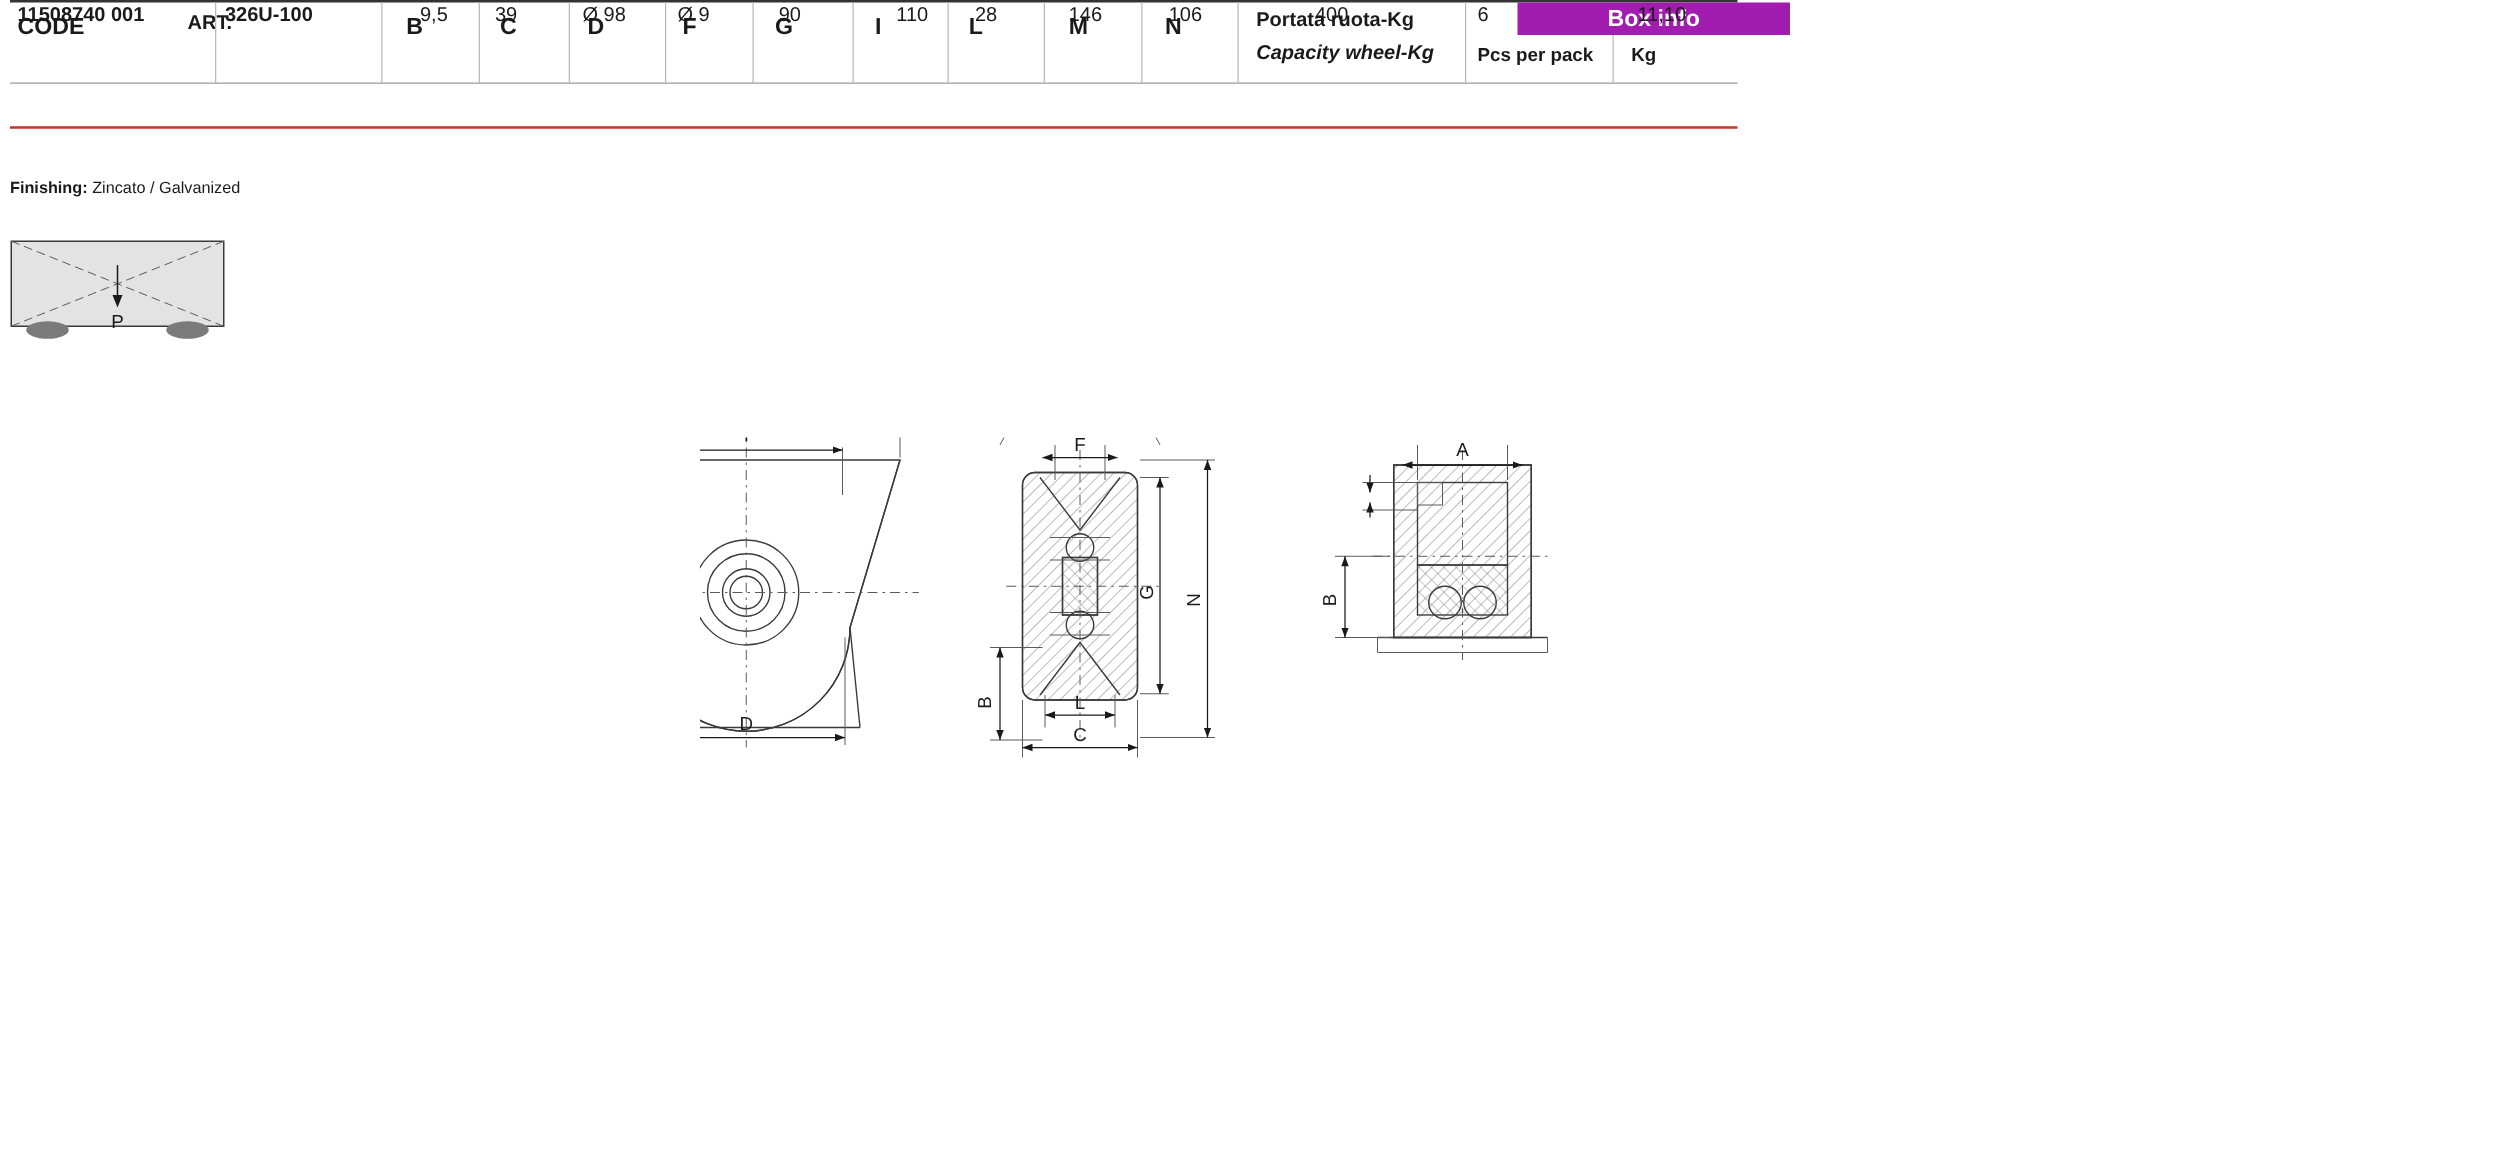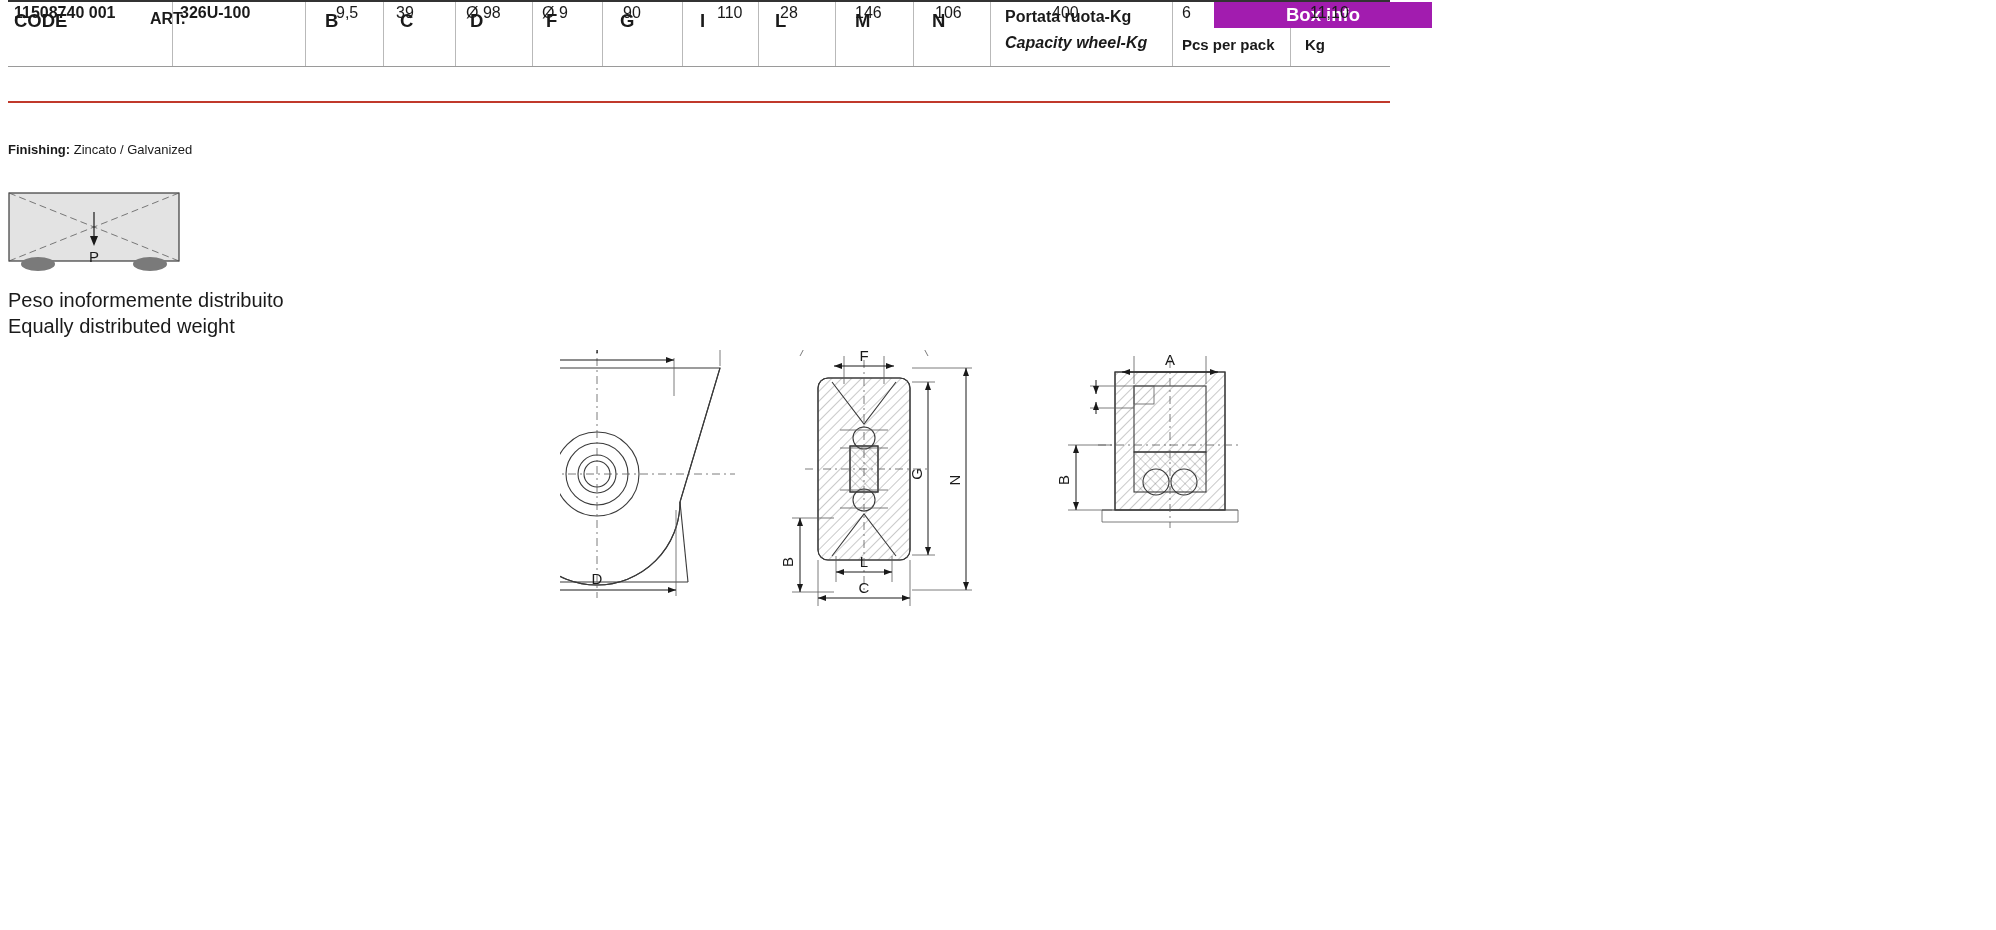--- a/index.html
+++ b/index.html
@@ -179,24 +179,20 @@
       <line x1="1" y1="1" x2="171" y2="69" class="ln-thin" stroke-dasharray="7 4"></line>
       <line x1="171" y1="1" x2="1" y2="69" class="ln-thin" stroke-dasharray="7 4"></line>
       <line x1="86" y1="20" x2="86" y2="48" stroke="#1a1a1a" stroke-width="1.2"></line>
       <polygon points="86,54 82,44 90,44" fill="#1a1a1a"></polygon>
       <ellipse cx="30" cy="72" rx="17" ry="7" fill="#7a7a7a"></ellipse>
       <ellipse cx="142" cy="72" rx="17" ry="7" fill="#7a7a7a"></ellipse>
       <text x="86" y="70" class="dimtext" text-anchor="middle">P</text>
     </svg>
   </div>
 
-  <div class="picto-text">
-    <div>Peso inoformemente distribuito</div>
-    <div>Equally distributed weight</div>
-  </div>
 
   <div class="drawings">
     <svg width="1000" height="420" viewBox="0 0 1000 420">
 
       <defs>
         <pattern id="hatchA" width="7" height="7" patternTransform="rotate(45)" patternUnits="userSpaceOnUse">
           <line x1="0" y1="0" x2="0" y2="7" stroke="#4a4a4a" stroke-width="0.7"></line>
         </pattern>
         <pattern id="hatchB" width="7" height="7" patternTransform="rotate(-45)" patternUnits="userSpaceOnUse">
           <line x1="0" y1="0" x2="0" y2="7" stroke="#4a4a4a" stroke-width="0.7"></line>

